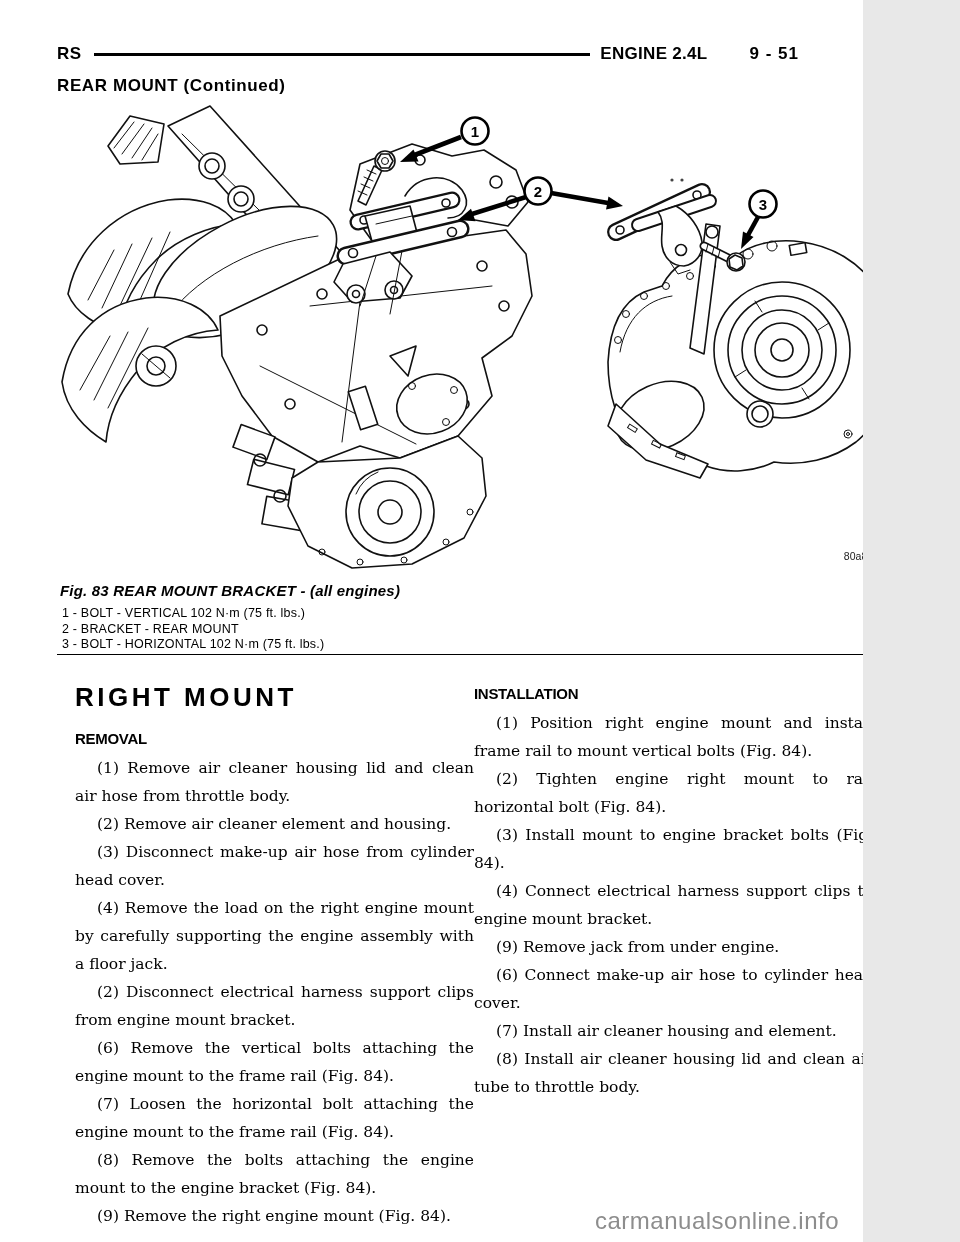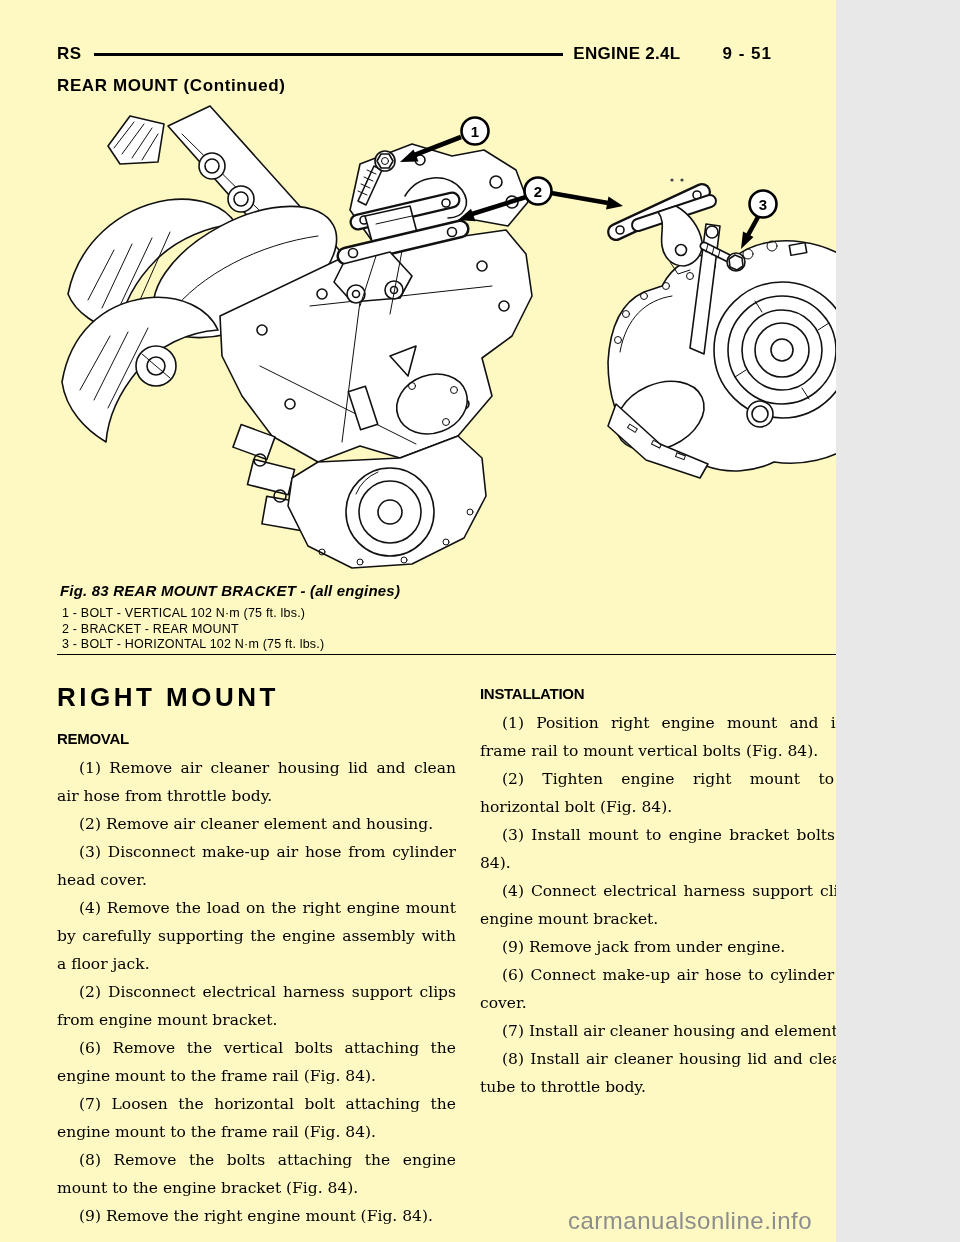--- a/index.html
+++ b/index.html
@@ -1,33 +1,33 @@
 <!DOCTYPE html>
 <html><head>
 <meta charset="utf-8">
 <style>
   html,body{margin:0;padding:0;background:#e8e8e8;}
-  .page{position:relative;width:836px;height:1242px;background:#fef9c3;overflow:hidden;
-        font-family:"Liberation Sans",sans-serif;color:#000;}
+  .page{position:relative;width:836px;height:1242px;background:#ffffff;overflow:hidden;
+        font-family:"Liberation Sans",sans-serif;color:#000;padding-left:27px;}
   
   .hdr{position:absolute;left:57px;right:64px;top:44px;display:flex;align-items:center;}
   .hdr .h-left{font-weight:bold;font-size:17px;letter-spacing:.5px;}
   .hdr .h-line{flex:1;height:0;border-top:3px solid #000;margin:0 10px 0 12px;}
   .hdr .h-engine{font-weight:bold;font-size:17px;letter-spacing:.3px;}
   .hdr .h-page{font-weight:bold;font-size:17px;margin-left:42px;letter-spacing:1px;}
   .sec-title{position:absolute;left:57px;top:76px;font-weight:bold;font-size:17px;letter-spacing:.6px;}
   
   .fig{position:absolute;left:60px;top:104px;width:840px;height:470px;}
   .fig svg{display:block;}
   .caption{position:absolute;left:60px;top:582px;width:840px;text-align:left;
            font-weight:bold;font-style:italic;font-size:15px;letter-spacing:.2px;}
   .legend{position:absolute;left:62px;top:606px;font-size:12.5px;line-height:15.5px;letter-spacing:.2px;}
   .rule{position:absolute;left:57px;top:654px;width:844px;border:none;border-top:1.6px solid #000;margin:0;}
   
-  .cols{position:absolute;left:57px;top:682px;width:822px;display:flex;gap:24px;}
+  .cols{position:absolute;left:75px;top:682px;width:822px;display:flex;}
   .col{width:399px;}
   .title-big{font-weight:bold;font-size:26px;letter-spacing:3.5px;margin:0 0 17px 0;
              font-family:"Liberation Sans",sans-serif;}
   .title-sub{font-weight:bold;font-size:15px;letter-spacing:-.3px;margin:16px 0 7px 0;
              font-family:"Liberation Sans",sans-serif;}
   .col .right-sub{margin-top:3px;}
   .step{font-family:"DejaVu Serif","Liberation Serif",serif;font-size:15.5px;line-height:28px;
         text-align:justify;text-indent:22px;margin:0;}
   
   .watermark{position:absolute;right:24px;bottom:7px;font-size:24px;color:#8d8d8d;

